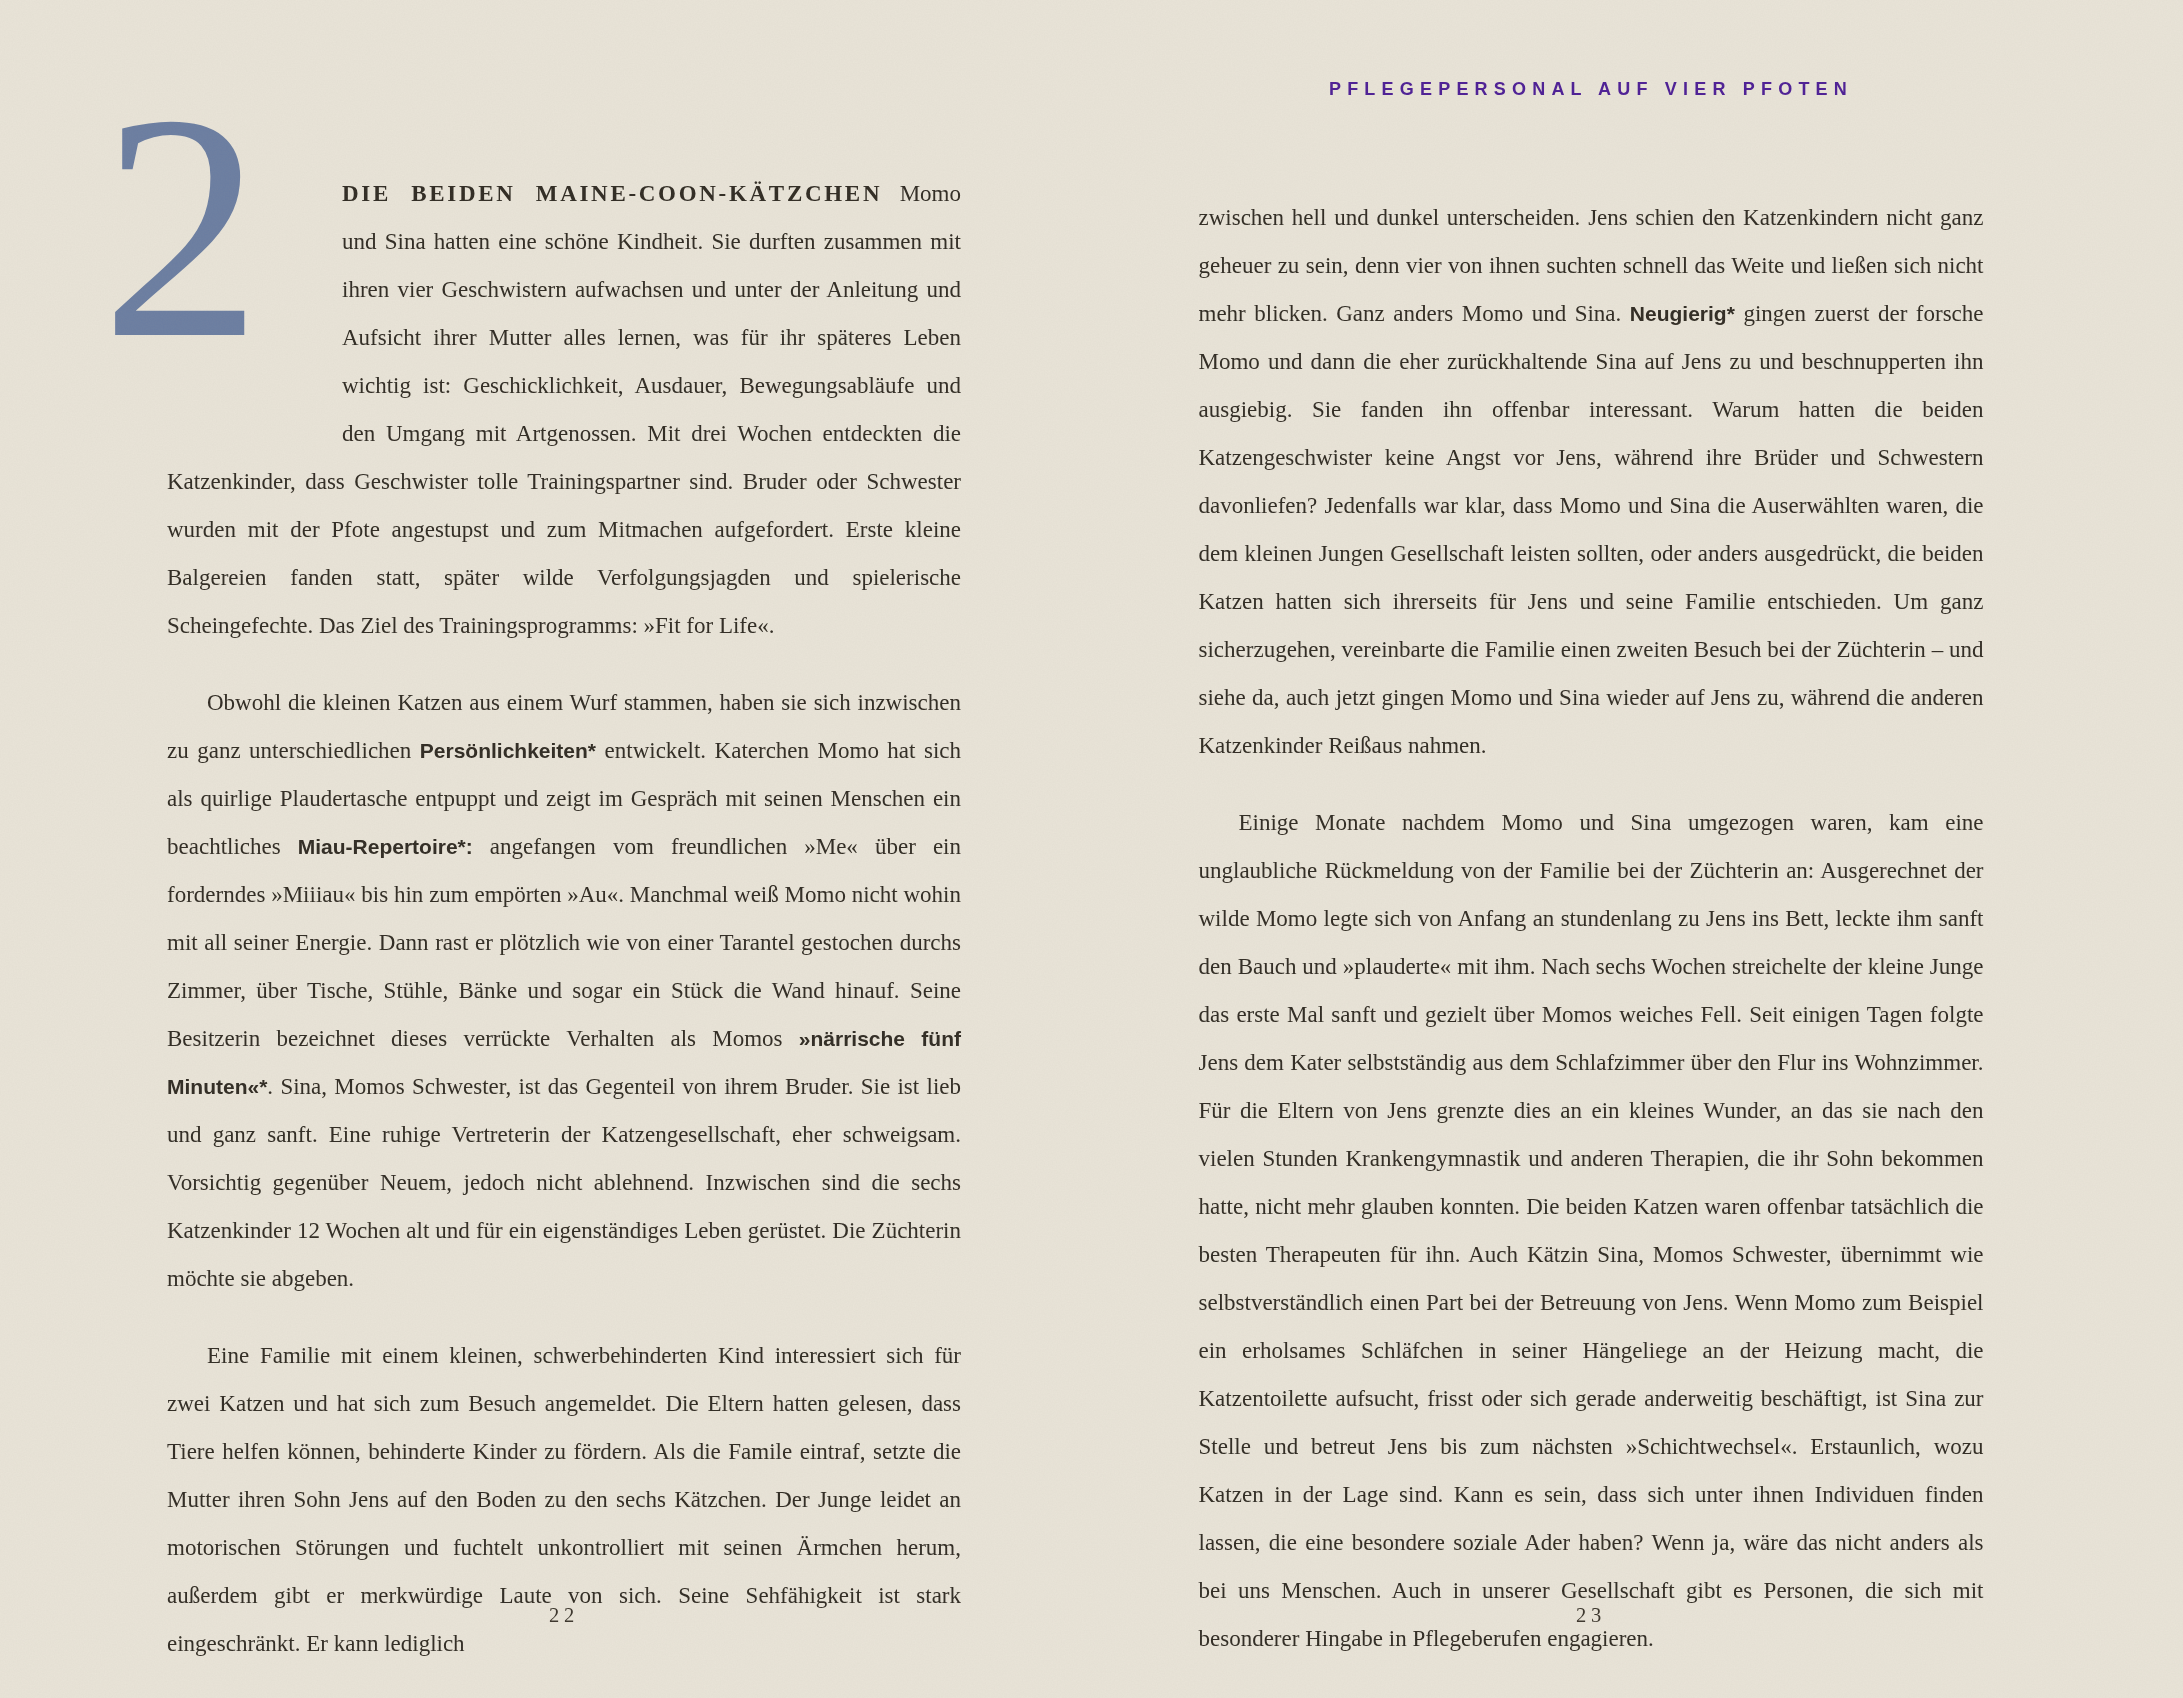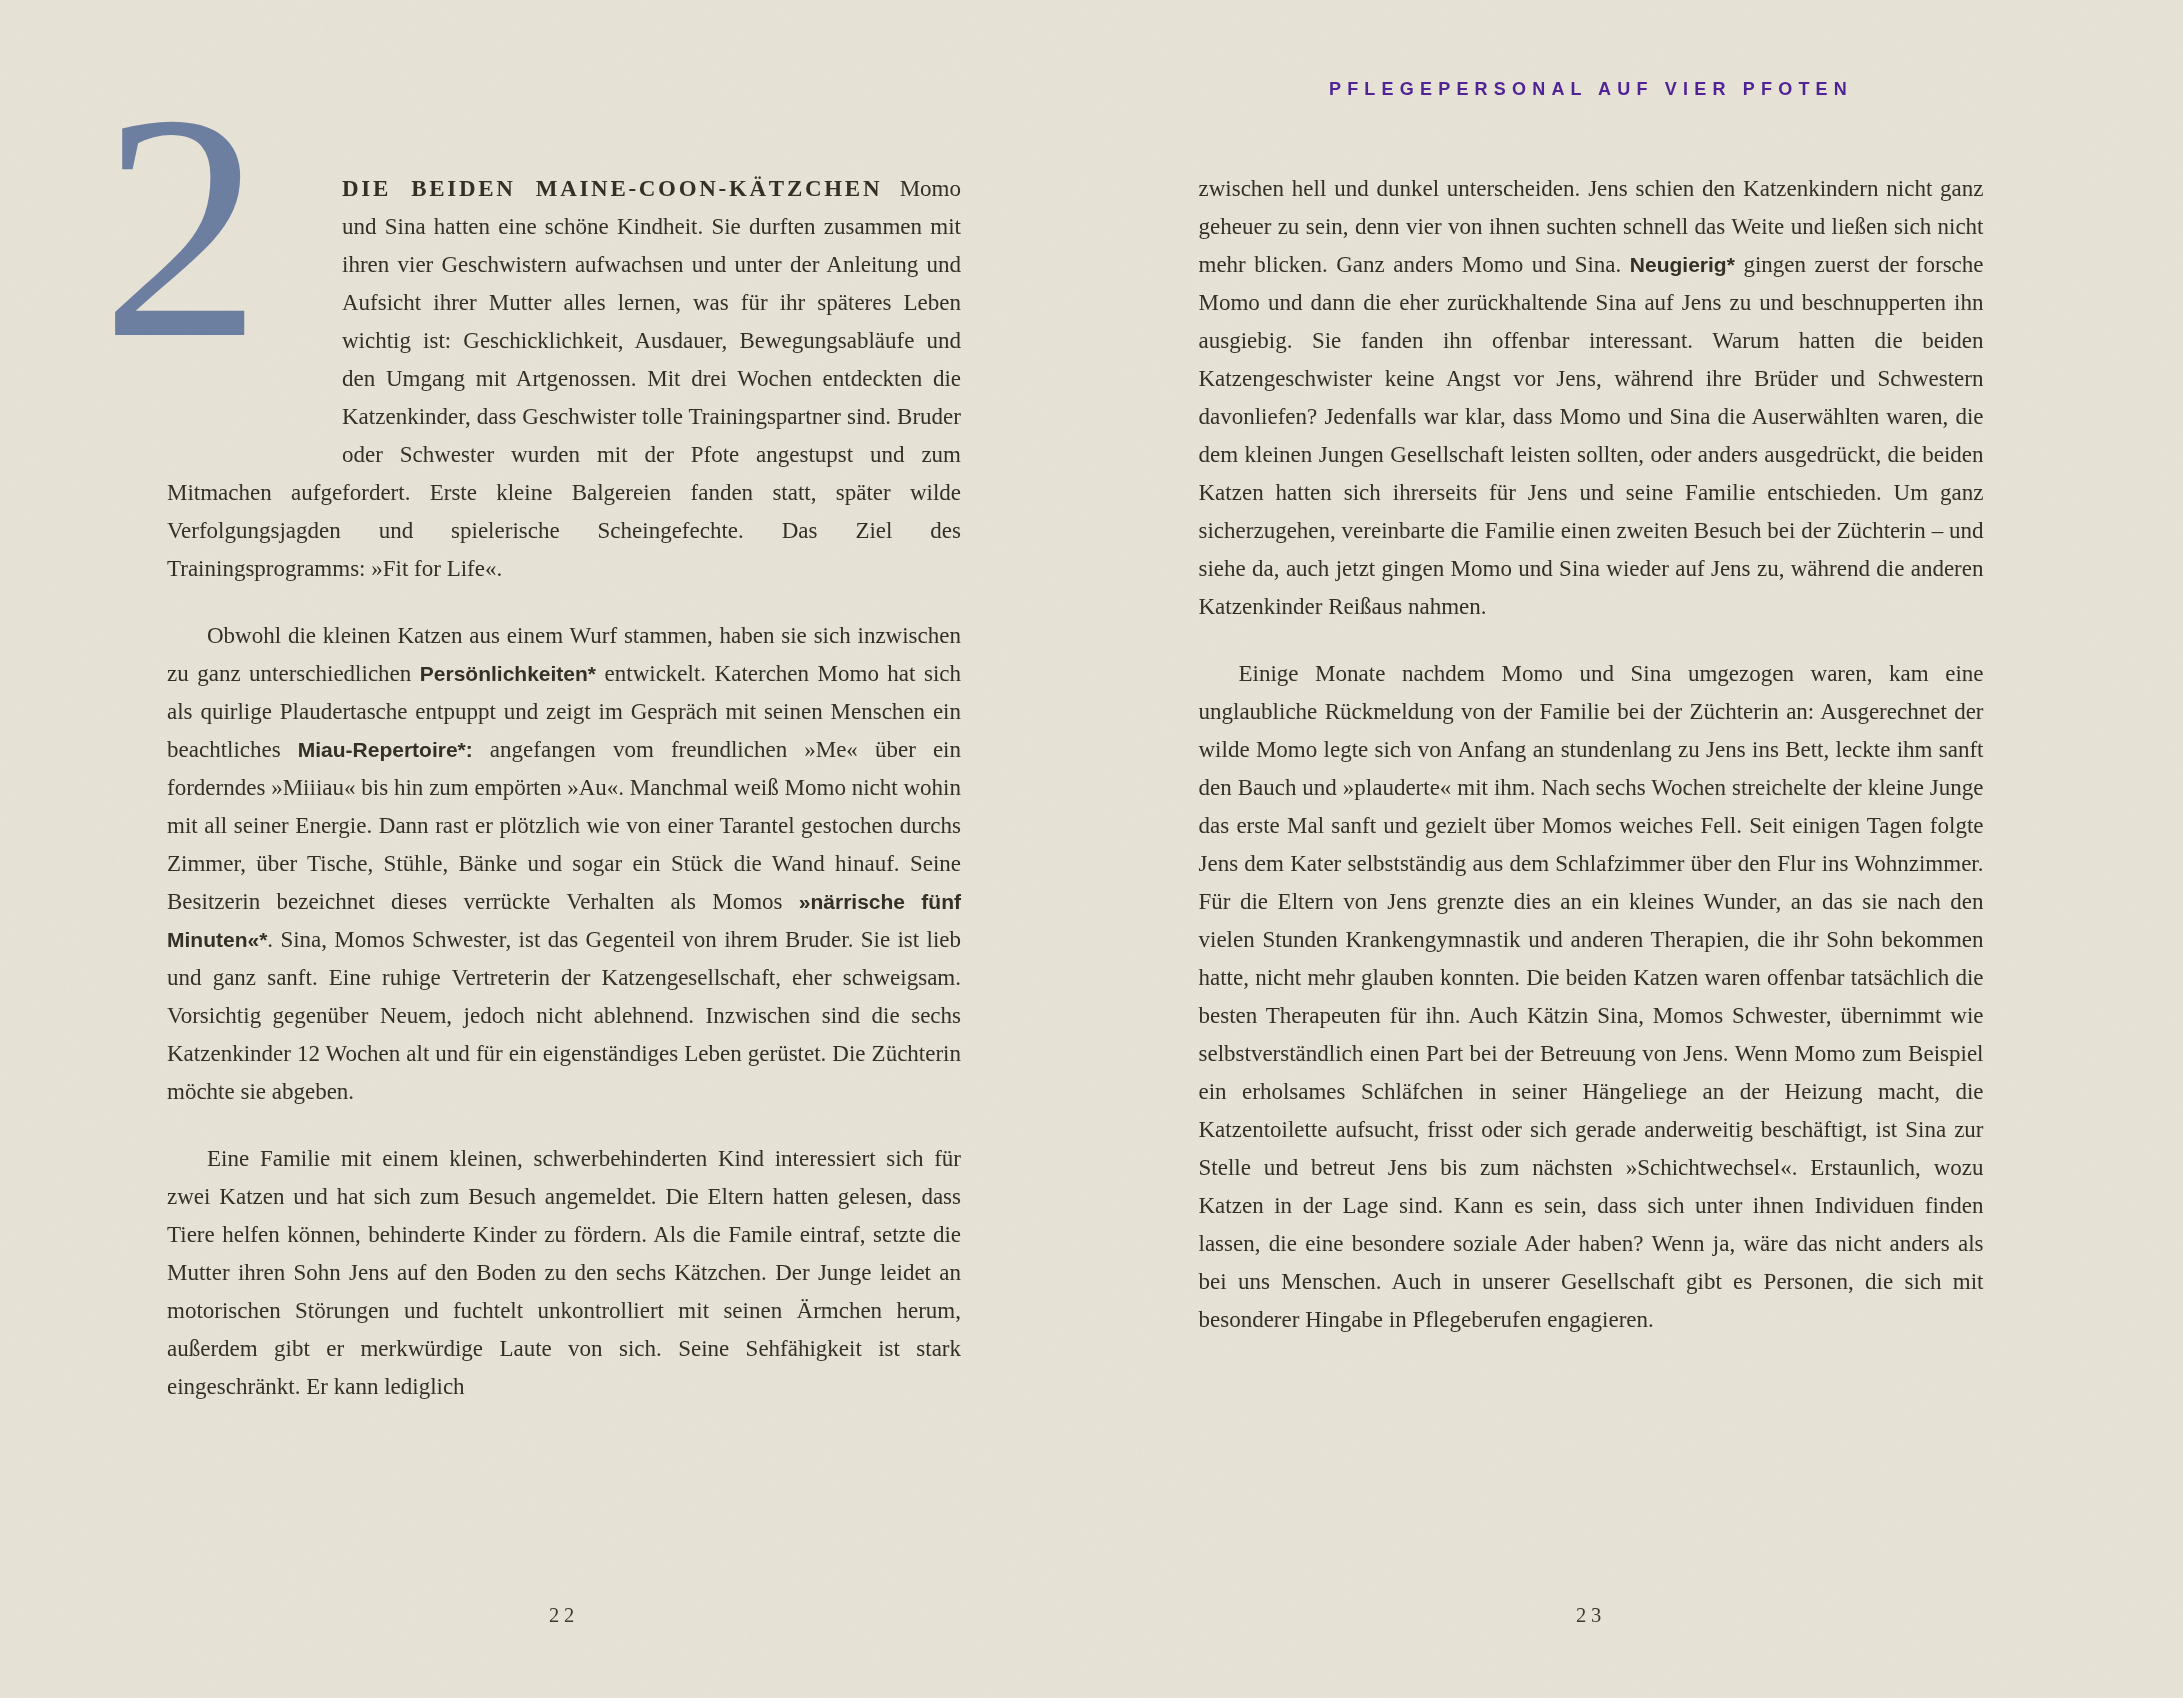--- a/index.html
+++ b/index.html
@@ -26,26 +26,26 @@
   .page {
     position: relative;
     width: 1092px;
     height: 1698px;
   }
   .text-col {
     position: absolute;
     top: 170px;
     text-align: justify;
     font-size: 23px;
-    line-height: 38px;
+    line-height: 48px;
     hyphens: auto;
     -webkit-hyphens: auto;
   }
   .page.left  .text-col { left: 167px; width: 794px; }
-  .page.right .text-col { left: 107px; width: 785px; }
+  .page.right .text-col { left: 107px; width: 785px; margin-top: 24px; }
 
   .para + .para { margin-top: 29px; }
   .para.indent { text-indent: 40px; }
 
   .lead {
     font-weight: bold;
     letter-spacing: 2.7px;
   }
   .term {
     font-family: "Liberation Sans", sans-serif;

